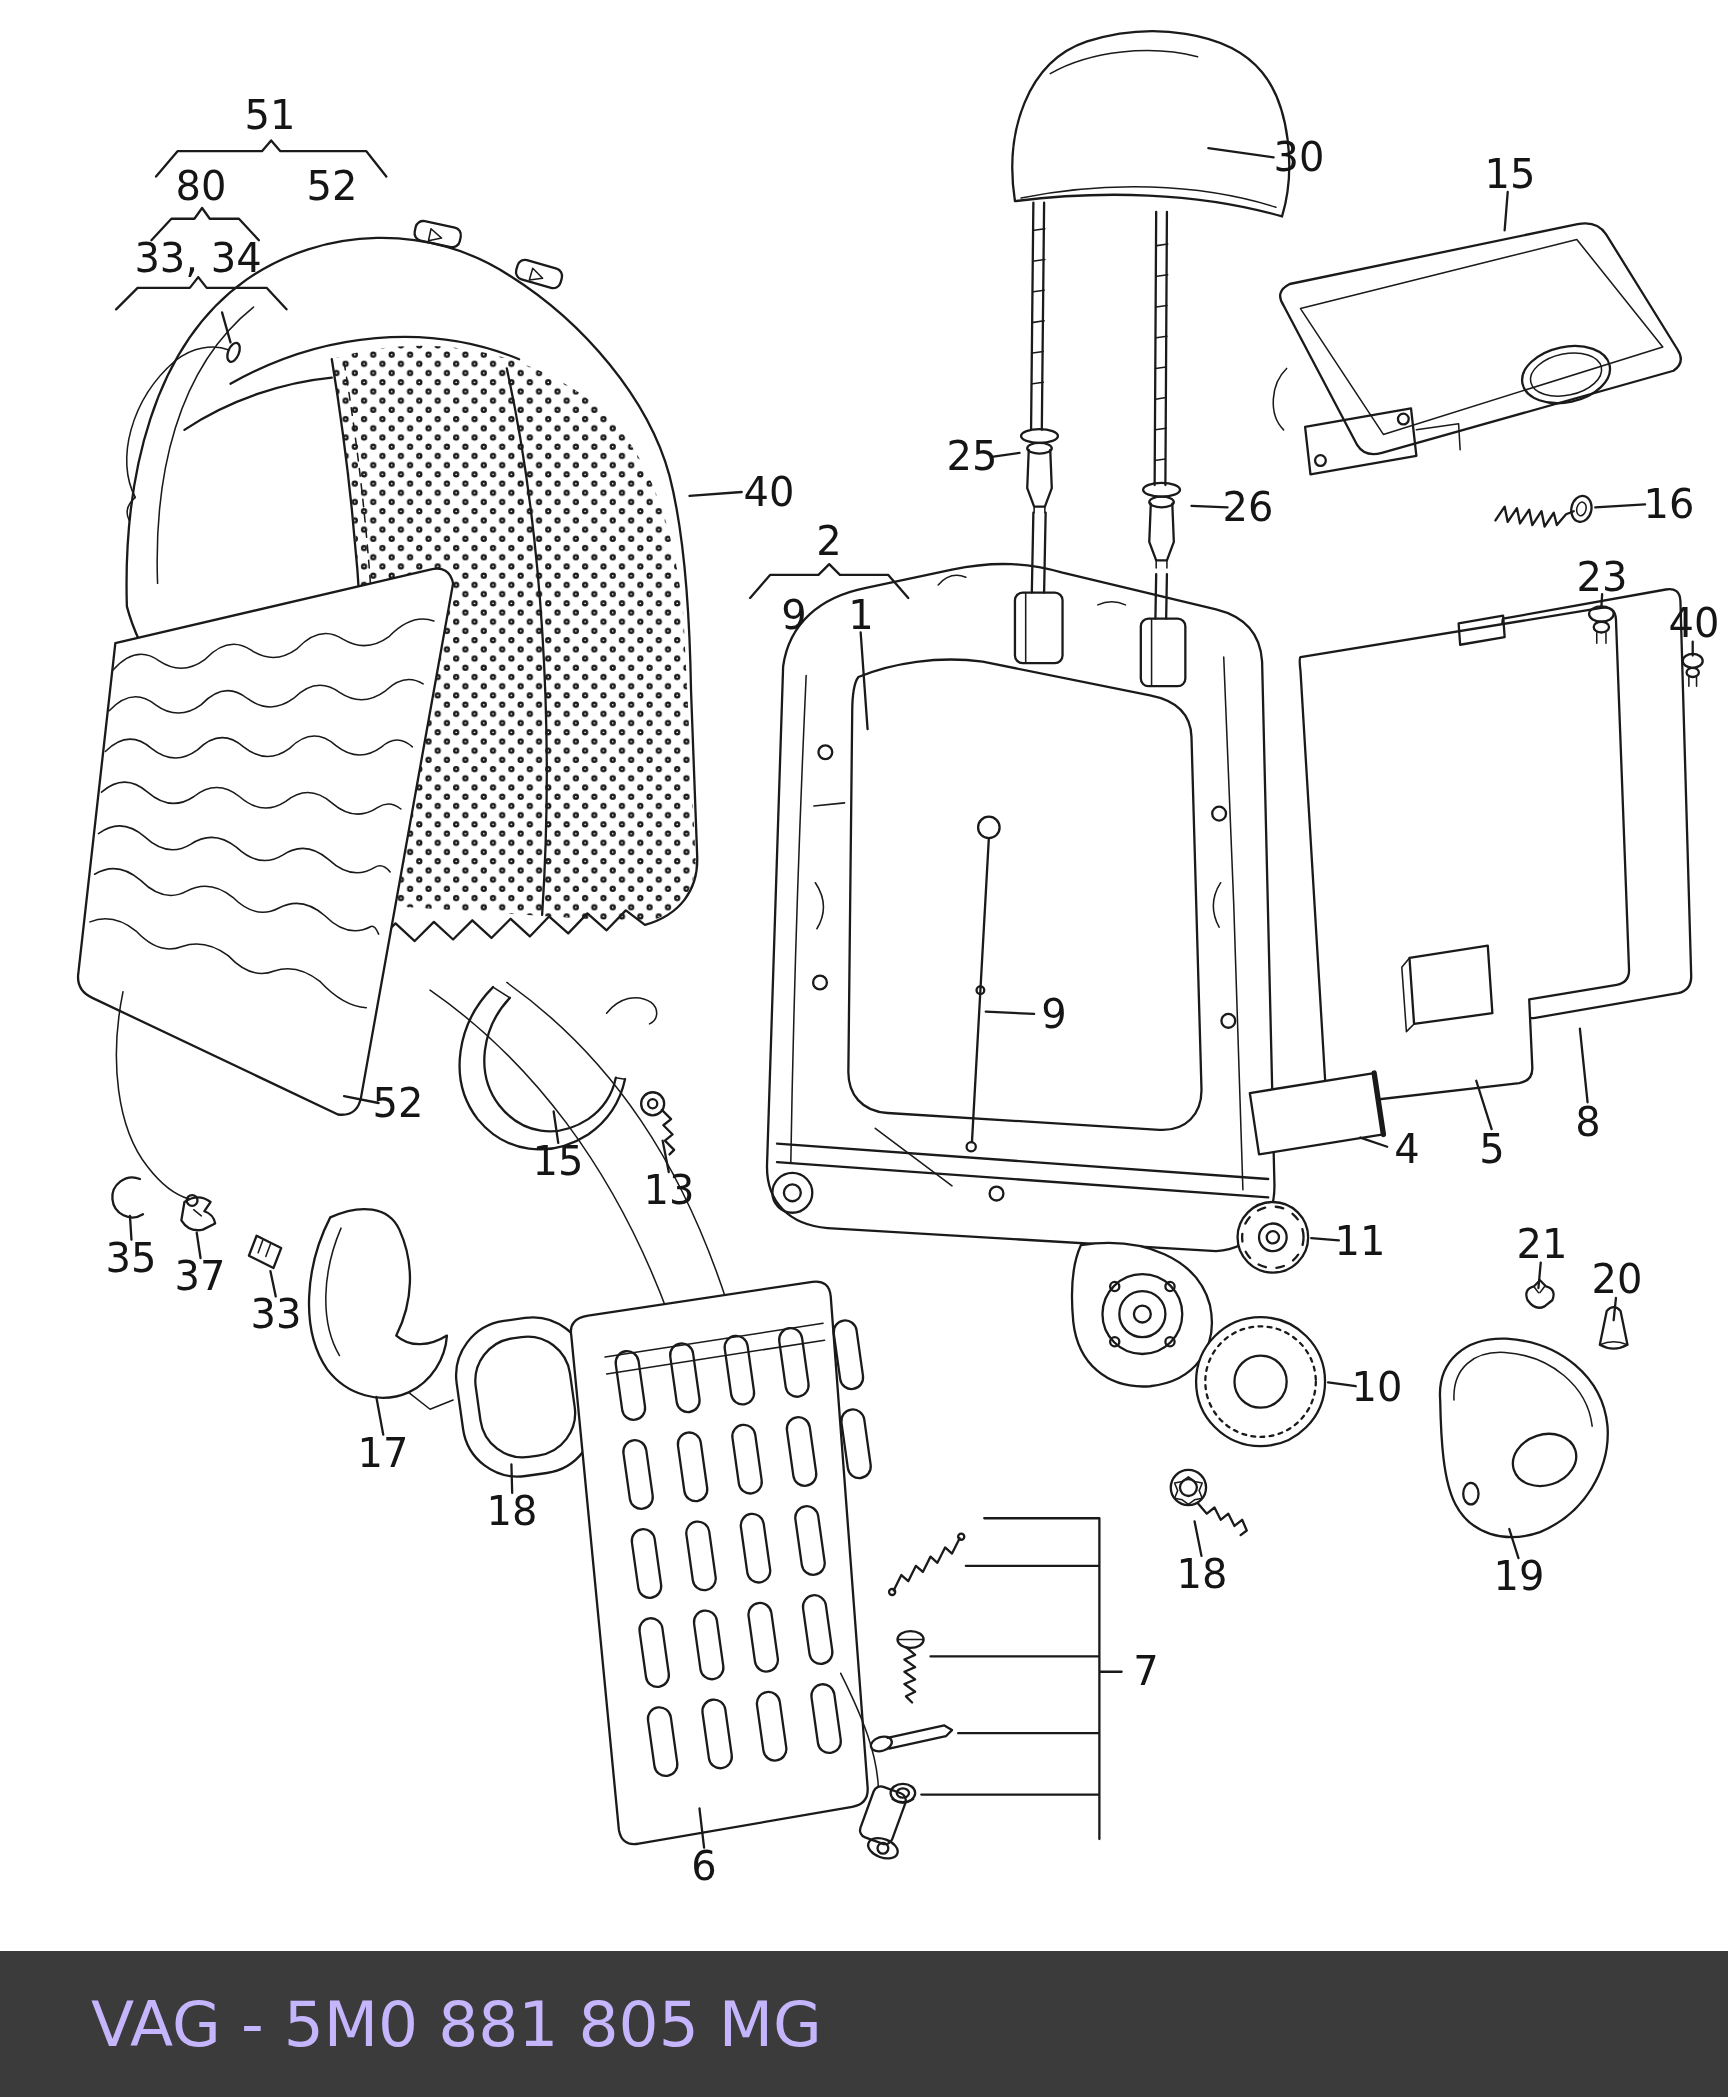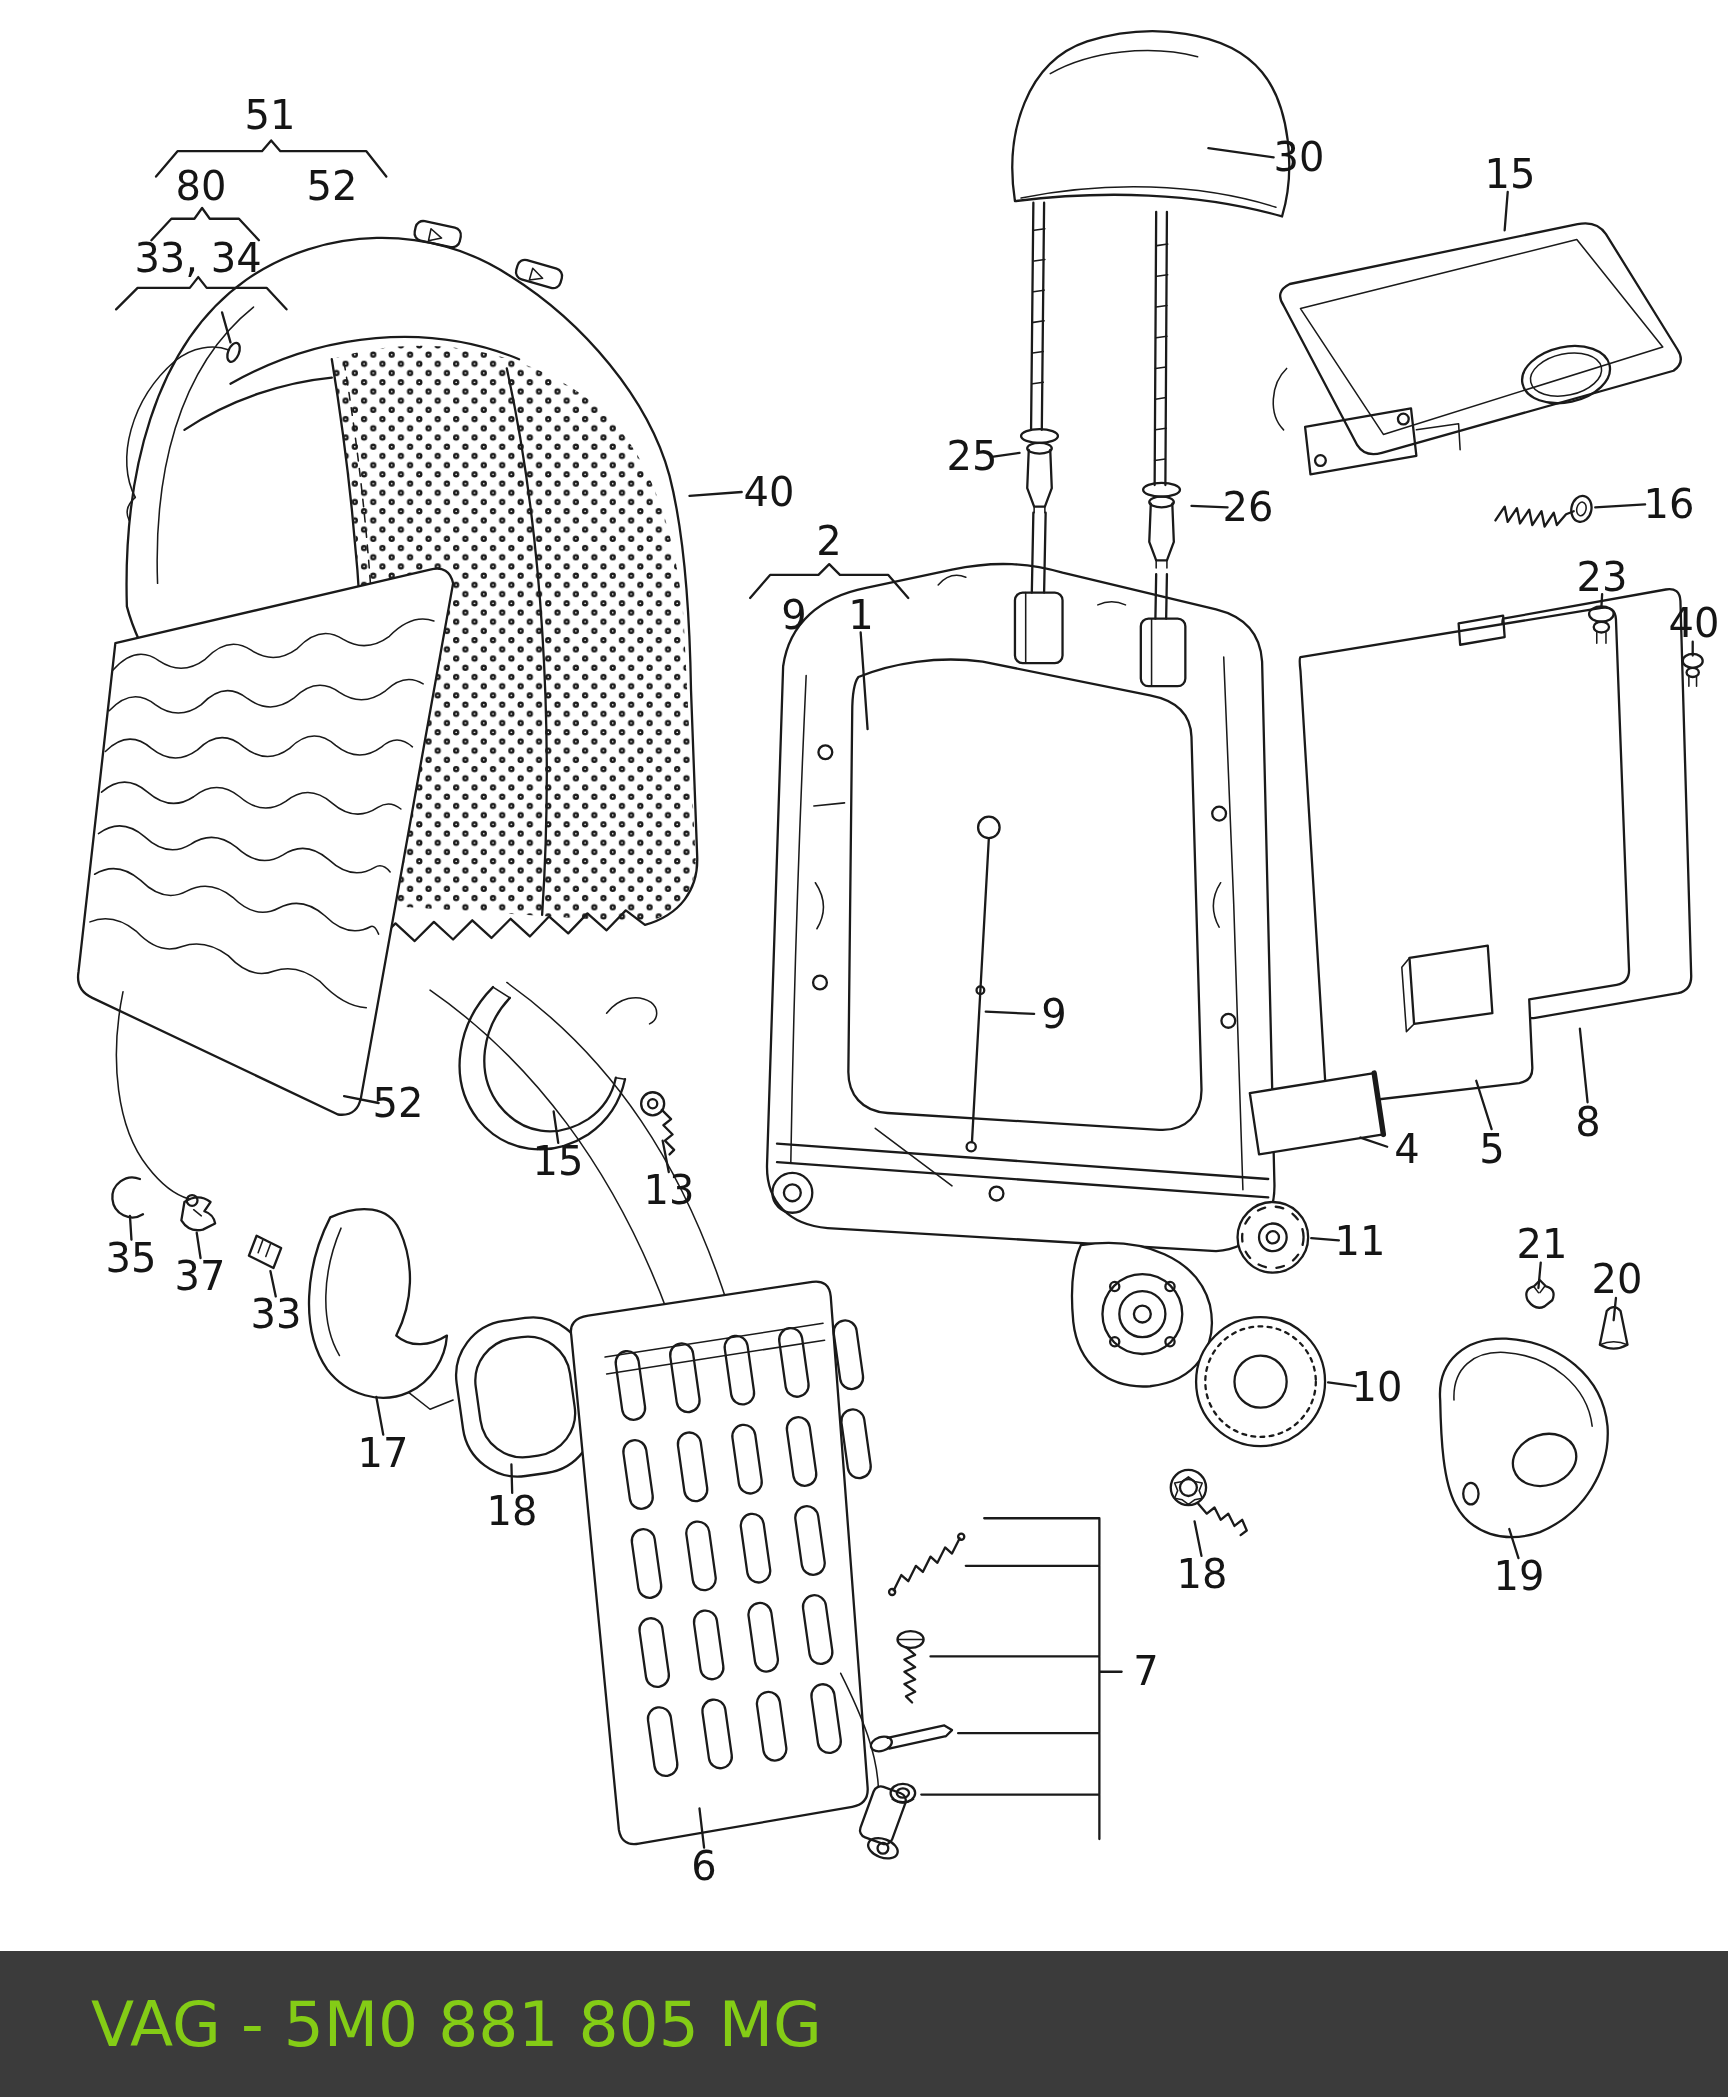--- a/index.html
+++ b/index.html
@@ -4,21 +4,21 @@
 <style>
   html,body{margin:0;padding:0}
   body{width:1729px;height:2097px;background:#ffffff;font-family:"DejaVu Sans","Liberation Sans",sans-serif;position:relative;overflow:hidden}
   .art{position:absolute;top:0;left:0}
   .art path,.art line,.art rect,.art circle,.art ellipse,.art polyline{fill:none;stroke:#1a1a1a;stroke-width:3;stroke-linecap:round;stroke-linejoin:round}
   .art .wfill{fill:#ffffff}
   .art .dotsfill{fill:url(#dots);stroke:none}
   .art .thin{stroke-width:2}
   .art .thick{stroke-width:7}
   .callout{position:absolute;transform:translate(-50%,-50%);font-size:40px;line-height:1;color:#151515;white-space:nowrap}
-  .footer{position:absolute;left:0;bottom:0;width:1729px;height:146px;background:#3b3b3b;color:#84cc16;display:flex;align-items:center;justify-content:space-between;box-sizing:border-box;padding:0 91px;font-size:63px}
+  .footer{position:absolute;left:0;bottom:0;width:1729px;height:146px;background:#3b3b3b;color:#c4b5fd;display:flex;align-items:center;justify-content:space-between;box-sizing:border-box;padding:0 91px;font-size:63px}
 </style>
 </head>
 <body>
 
 <div>
 
 <svg class="art" width="1729" height="2097" viewBox="0 0 2252 2732">
   <defs>
     <pattern id="dots" width="24" height="24" patternUnits="userSpaceOnUse">
       <circle cx="6" cy="6" r="2.6" fill="#222" stroke="none"></circle>

